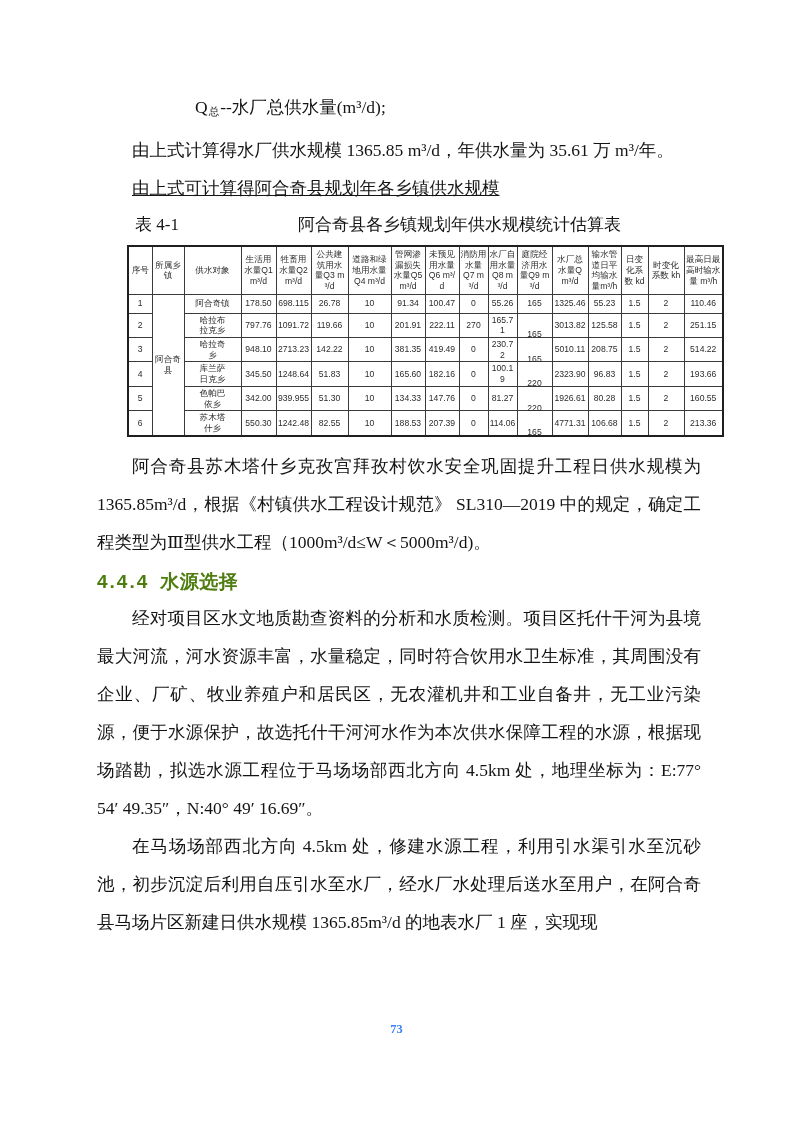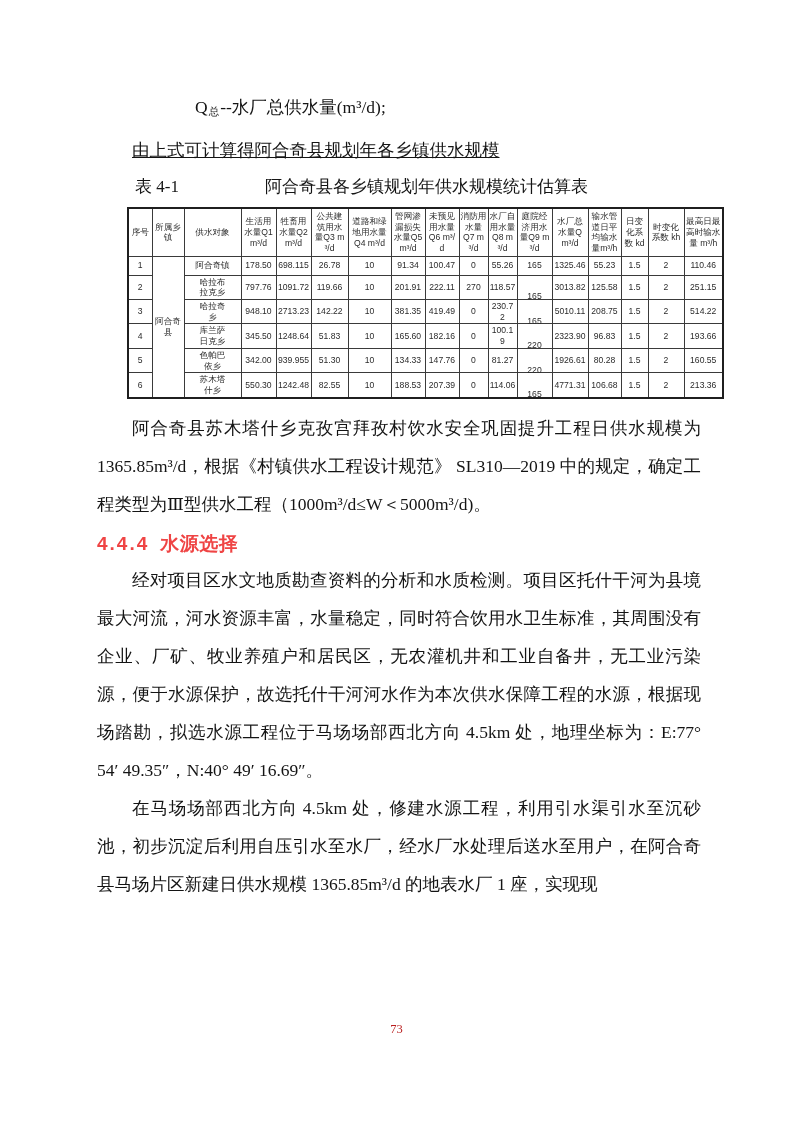--- a/index.html
+++ b/index.html
@@ -6,56 +6,57 @@
   .page{
     position:relative;width:793px;height:1112px;background:#fff;
     font-family:"Liberation Serif","DejaVu Serif",serif;color:#141414;
     box-sizing:border-box;padding:88px 92px 0 97px;overflow:hidden;
   }
   .fline{font-size:17.5px;line-height:38px;padding-left:98px;}
   .fsub{font-size:10.5px;vertical-align:-2px;margin:0 1px;}
   .para{font-size:17.5px;line-height:38px;text-align:justify;text-indent:35px;margin:0;}
   .para.nojust{text-align:left;text-decoration:underline;}
   .mt10{margin-top:10px;}
-  .tbl-caption{font-size:17px;line-height:36px;display:flex;}
+  .tbl-caption{font-size:17px;line-height:36px;display:flex;gap:33px;}
   .cap-label{margin-left:38px;}
   .cap-title{margin-left:86px;}
   table.supply{
     border-collapse:collapse;table-layout:fixed;width:596px;margin:2px 0 0 30px;
     font-family:"Liberation Sans","DejaVu Sans",sans-serif;color:#2b2b2b;
     border:2px solid #1f1f1f;
   }
   .supply th,.supply td{
     border:1px solid #3a3a3a;font-weight:normal;font-size:8.6px;line-height:1.25;
     text-align:center;vertical-align:middle;padding:1px 1px;word-break:break-all;
     box-sizing:border-box;
   }
   .supply thead tr{height:48px;}
   .supply tbody tr{height:24px;}
   .supply tbody tr.r0{height:19px;}
   .supply td.target{white-space:pre-line;margin-top:17px;}
   .supply td.q9low{vertical-align:bottom;}
   .supply td.q9low span{position:relative;top:4px;display:inline-block;line-height:1;}
   .heading{
     font-family:"Liberation Sans","DejaVu Sans",sans-serif;font-weight:bold;
-    font-size:19px;line-height:30px;margin:6px 0 2px 0;letter-spacing:0.5px;color:#ef4444;
+    font-size:19px;line-height:30px;margin:6px 0 2px 0;letter-spacing:0.5px;color:#4d7c0f;
   }
   .heading .h-num{margin-right:11px;letter-spacing:2px;}
-  .page-num{position:absolute;top:1022px;left:0;width:793px;text-align:center;font-size:12.5px;color:#b91c1c;}
+  .page-num{position:absolute;top:1022px;left:0;width:793px;text-align:center;font-size:12.5px;color:#3b82f6;font-weight:bold;}
 </style>
 </head>
 <body>
 
 <div class="page">
 
   <div class="fline">
     <span>Q</span><span class="fsub">总</span><span>--水厂总供水量(m³/d);</span>
   </div>
 
 
+  <p class="para">由上式计算得水厂供水规模 1365.85 m³/d，年供水量为 35.61 万 m³/年。</p>
   <p class="para nojust">由上式可计算得阿合奇县规划年各乡镇供水规模</p>
 
   <div class="tbl-caption">
     <span class="cap-label">表 4-1</span>
     <span class="cap-title">阿合奇县各乡镇规划年供水规模统计估算表</span>
   </div>
 
   <table class="supply">
     <colgroup>
       <col style="width:24px">
@@ -121,21 +122,21 @@
           <td>2</td>
           <td class="target">哈拉布
 拉克乡</td>
           <td>797.76</td>
           <td>1091.72</td>
           <td>119.66</td>
           <td>10</td>
           <td>201.91</td>
           <td>222.11</td>
           <td>270</td>
-          <td>118.57</td>
+          <td>165.71</td>
           <td class="q9low"><span>165</span></td>
           <td>3013.82</td>
           <td>125.58</td>
           <td>1.5</td>
           <td>2</td>
           <td>251.15</td>
         </tr>
         <tr class="r2">
           <td>3</td>
           <td class="target">哈拉奇

